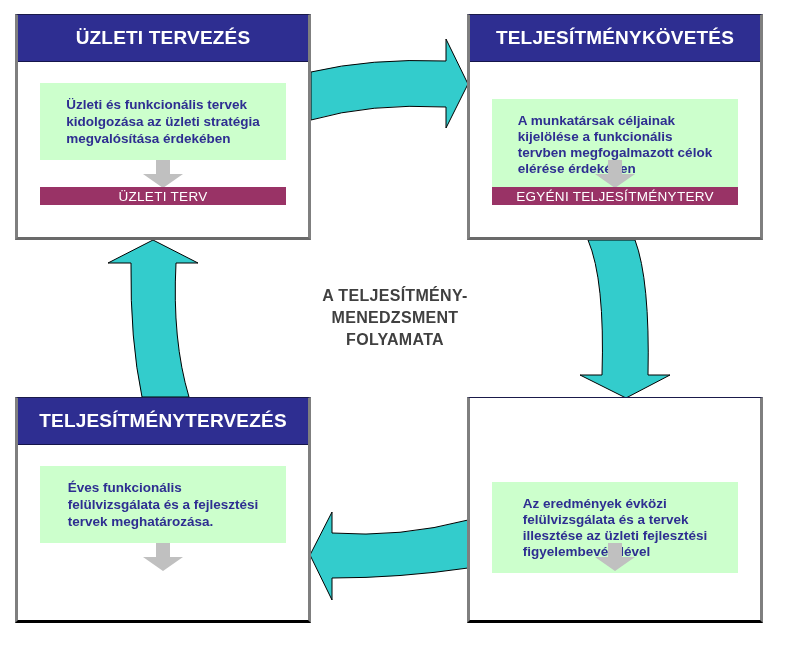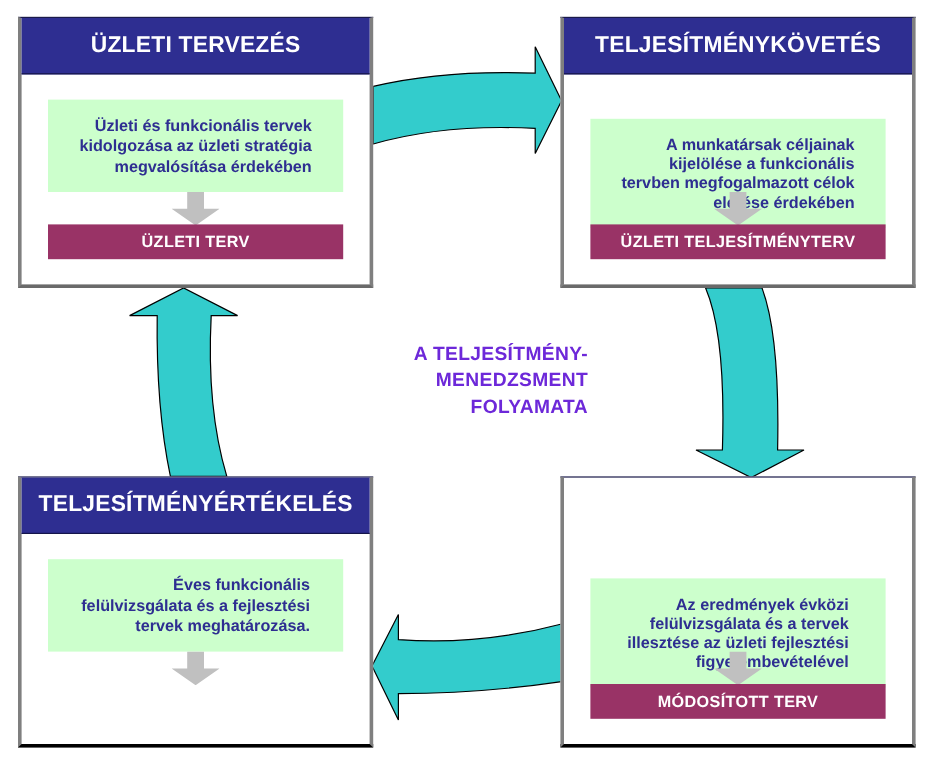--- a/index.html
+++ b/index.html
@@ -10,30 +10,30 @@
          border-left: 3px solid #7f7f7f; border-right: 3px solid #7f7f7f;
          border-bottom: 3px solid #6a6a6a; border-top: 1px solid #1a1a4a;
          box-sizing: border-box; z-index: 2; }
   .box.bottom { border-bottom-color: #000000; }
   .box-header { height: 46px; background: #2e2e91; color: #ffffff; font-weight: bold;
                 font-size: 19px; display: flex; align-items: center; justify-content: center;
                 border-bottom: 1px solid #15154a; letter-spacing: 0.2px; }
   .desc { position: absolute; left: 22px; right: 22px; top: 68px; height: 77px;
           background: #ccffcc; color: #2e2e91; font-weight: bold; font-size: 13.5px;
           line-height: 17px; display: flex; align-items: center; justify-content: center;
-          text-align: right; white-space: pre-line; }
+          text-align: left; white-space: pre-line; }
   .desc.four { top: 84px; height: 91px; line-height: 16px; }
   .gray-arrow { position: absolute; left: 50%; top: 145px; width: 40px; height: 28px;
                 margin-left: -20px; }
-  .out { position: absolute; left: 22px; right: 22px; top: 172px; height: 29px;
-         background: #993366; color: #ffffff; font-weight: bold; font-size: 13.5px;
+  .out { position: absolute; left: 22px; right: 22px; top: 172px; height: 18px;
+         background: #993366; color: #ffffff; font-weight: normal; font-size: 13.5px;
          display: flex; align-items: center; justify-content: center; letter-spacing: 0.3px; }
   #center-title { position: absolute; left: 300px; top: 285px; width: 190px;
-                  text-align: right; font-weight: bold; font-size: 16px; line-height: 22px;
-                  color: #6d28d9; white-space: pre-line; z-index: 3; letter-spacing: 0.3px; }
+                  text-align: center; font-weight: bold; font-size: 16px; line-height: 22px;
+                  color: #404040; white-space: pre-line; z-index: 3; letter-spacing: 0.3px; }
 </style>
 </head>
 <body>
 
 <svg id="arrows" viewBox="0 0 791 645">
 
   <path d="M311,72 Q370,58 446,61 L446,39 L468,84 L446,128 L446,107 Q370,103 311,120 Z" fill="#33cccc" stroke="#000" stroke-width="1"></path>
 
   <path d="M588,240 Q605,280 602,375 L580,375 L626,398 L670,375 L648,375 Q650,280 635,240 Z" fill="#33cccc" stroke="#000" stroke-width="1"></path>
 
@@ -55,36 +55,35 @@
 
 <div class="box" style="left:467px; top:14px;">
   <div class="box-header">TELJESÍTMÉNYKÖVETÉS</div>
   <div class="desc four">A munkatársak céljainak
 kijelölése a funkcionális
 tervben megfogalmazott célok
 elérése érdekében</div>
   <svg class="gray-arrow" viewBox="0 0 40 28">
     <polygon points="13,0 27,0 27,14 40,14 20,28 0,14 13,14" fill="#c0c0c0"></polygon>
   </svg>
-  <div class="out">ÜZLETI TELJESÍTMÉNYTERV</div>
+  <div class="out">EGYÉNI TELJESÍTMÉNYTERV</div>
 </div>
 
 <div class="box bottom" style="left:467px; top:397px;">
   <div class="desc four">Az eredmények évközi
 felülvizsgálata és a tervek
 illesztése az üzleti fejlesztési
 figyelembevételével</div>
   <svg class="gray-arrow" viewBox="0 0 40 28">
     <polygon points="13,0 27,0 27,14 40,14 20,28 0,14 13,14" fill="#c0c0c0"></polygon>
   </svg>
-  <div class="out">MÓDOSÍTOTT TERV</div>
 </div>
 
 <div class="box bottom" style="left:15px; top:397px;">
-  <div class="box-header">TELJESÍTMÉNYÉRTÉKELÉS</div>
+  <div class="box-header">TELJESÍTMÉNYTERVEZÉS</div>
   <div class="desc">Éves funkcionális
 felülvizsgálata és a fejlesztési
 tervek meghatározása.</div>
   <svg class="gray-arrow" viewBox="0 0 40 28">
     <polygon points="13,0 27,0 27,14 40,14 20,28 0,14 13,14" fill="#c0c0c0"></polygon>
   </svg>
 </div>
 
 <div id="center-title">A TELJESÍTMÉNY-
 MENEDZSMENT

